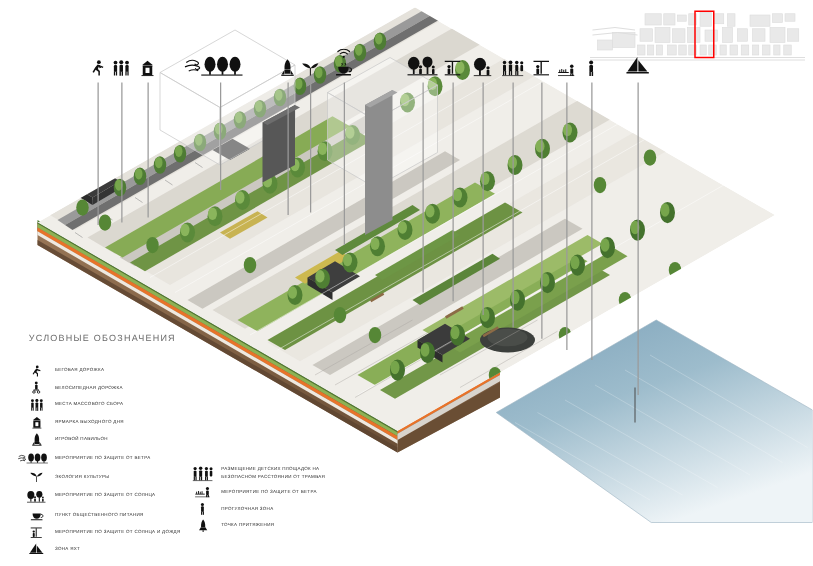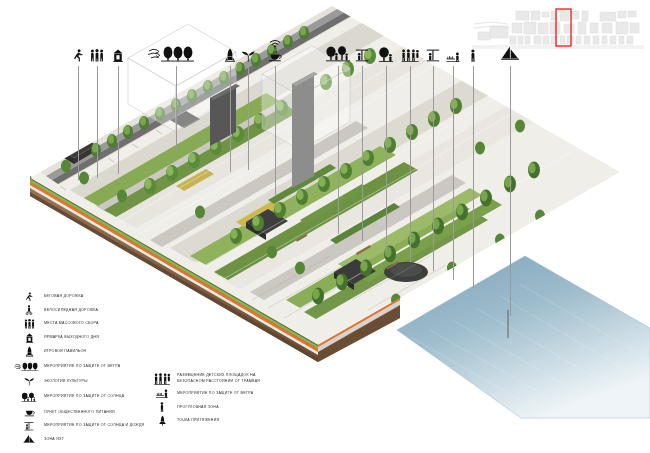--- a/index.html
+++ b/index.html
@@ -727,20 +727,21 @@
         <rect x="0.6" y="12.6" width="18" height="1.1" rx="0.4"></rect>
       </g>
         </svg>
     </span>
     <div class="callout-line" style="height:250px;"></div>
   </div>
 </div>
 
 <div id="legend">
 
+  <div id="legend-title">УСЛОВНЫЕ ОБОЗНАЧЕНИЯ</div>
 
   <div class="legend-col" id="legend-col-left">
 
     <div class="legend-row">
       <span class="legend-glyph">
         <svg width="8" height="10" viewBox="0 0 11 13">
             <g fill="#111">
           <circle cx="6.6" cy="1.7" r="1.5"></circle>
           <path d="M5.6 3.6 L7.6 4.2 L8.4 6.2 L7.2 6.6 L6.6 5.2 L5.8 7.2 L7.4 8.8 L7.4 12.4 L6.2 12.4 L6.2 9.4 L4.0 7.8 L2.6 10.2 L1.5 9.6 L3.6 6.0 Z"></path>
           <path d="M7.8 4.4 L10.2 5.4 L9.8 6.4 L7.6 5.6 Z"></path>

